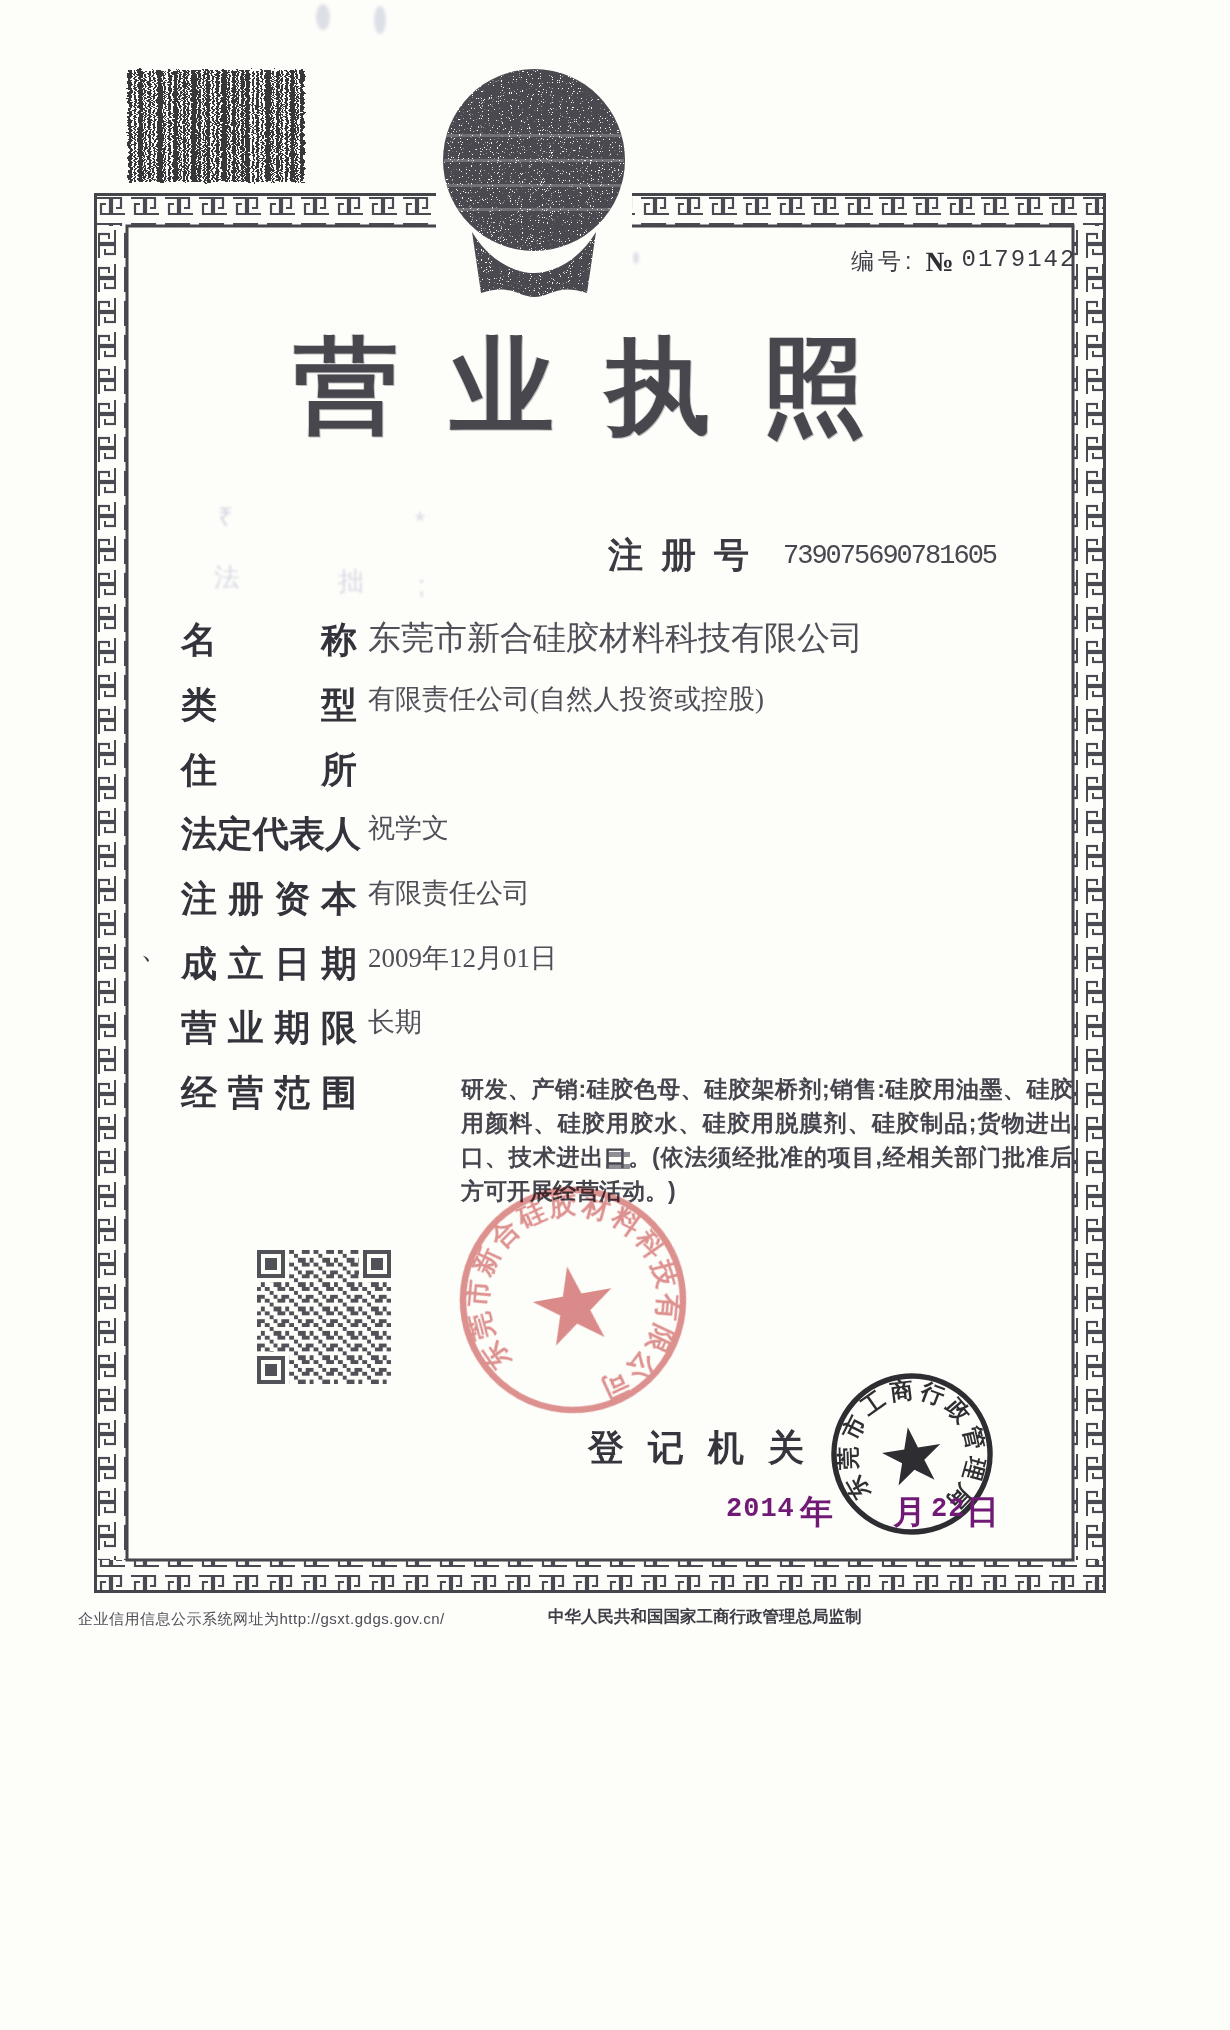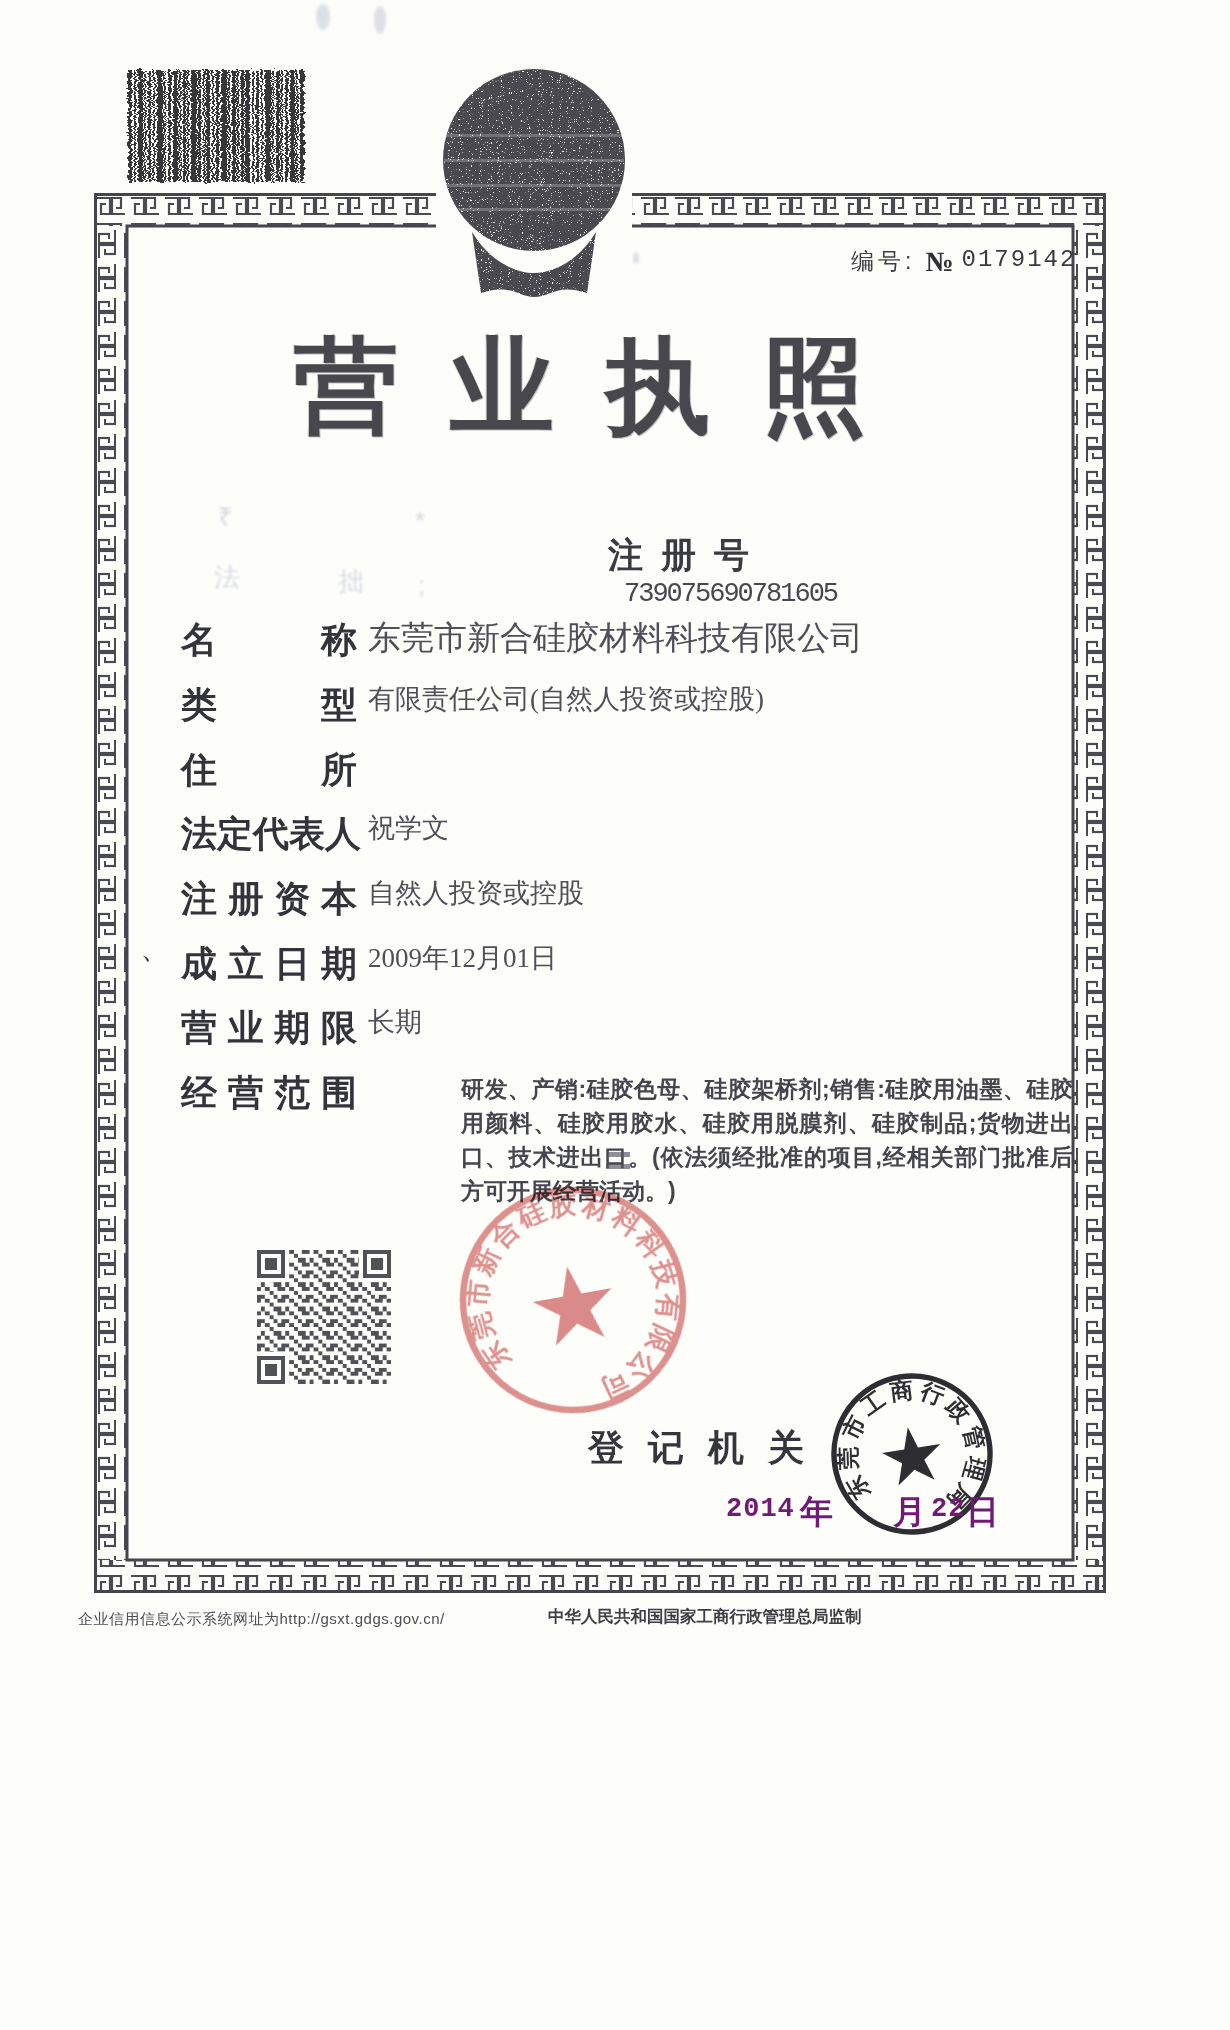--- a/index.html
+++ b/index.html
@@ -22,21 +22,21 @@
   #serial-row .cn{font-size:23px;letter-spacing:4px;color:#3e3e46;}
   #serial-row .no{font-family:"Liberation Serif",serif;font-weight:700;font-size:28px;margin-left:10px;color:#2e2e35;}
   #serial-row .digits{font-family:"Liberation Mono",monospace;font-size:24px;letter-spacing:2px;margin-left:8px;color:#3a3a42;}
   #license-title{
     left:90px;top:318px;width:980px;text-align:center;z-index:4;
     font-size:104px;font-weight:800;letter-spacing:52px;text-indent:52px;
     color:#3a3a40;opacity:.93;
     text-shadow:1px 1px 0 rgba(58,58,64,.35), -1px 0 0 rgba(58,58,64,.25);
     white-space:nowrap;
   }
-  #regno-row{left:608px;top:532px;z-index:4;display:flex;align-items:flex-start;white-space:nowrap;flex-direction:column;}
+  #regno-row{left:608px;top:532px;z-index:4;display:flex;align-items:center;white-space:nowrap;}
   #regno-row .lbl{font-size:35px;font-weight:600;letter-spacing:18px;color:#3a3a42;}
   #regno-row .val{font-family:"Liberation Mono",monospace;font-size:27px;letter-spacing:-2px;margin-left:16px;color:#474750;}
   
   .field-row{position:absolute;left:181px;width:900px;display:flex;align-items:flex-start;z-index:4;font-family:Liberation Serif, serif;}
   .field-label{
     flex:none;width:176px;font-size:36px;font-weight:600;color:#33333b;
     text-align:justify;text-align-last:justify;white-space:nowrap;letter-spacing:0;
   }
   .field-value{margin-left:11px;font-size:27px;color:#4f4f58;white-space:nowrap;}
   #scope-value{
@@ -181,21 +181,21 @@
 </div>
 <div class="field-row" style="top:746px;">
   <span class="field-label">住所</span>
 </div>
 <div class="field-row" style="top:810px;">
   <span class="field-label">法定代表人</span>
   <span class="field-value">祝学文</span>
 </div>
 <div class="field-row" style="top:875px;">
   <span class="field-label">注册资本</span>
-  <span class="field-value">自然人投资或控股</span>
+  <span class="field-value">有限责任公司</span>
 </div>
 <div class="field-row" style="top:940px;">
   <span class="field-label">成立日期</span>
   <span class="field-value">2009年12月01日</span>
 </div>
 <div class="field-row" style="top:1004px;">
   <span class="field-label">营业期限</span>
   <span class="field-value">长期</span>
 </div>
 <div class="field-row" style="top:1069px;">

